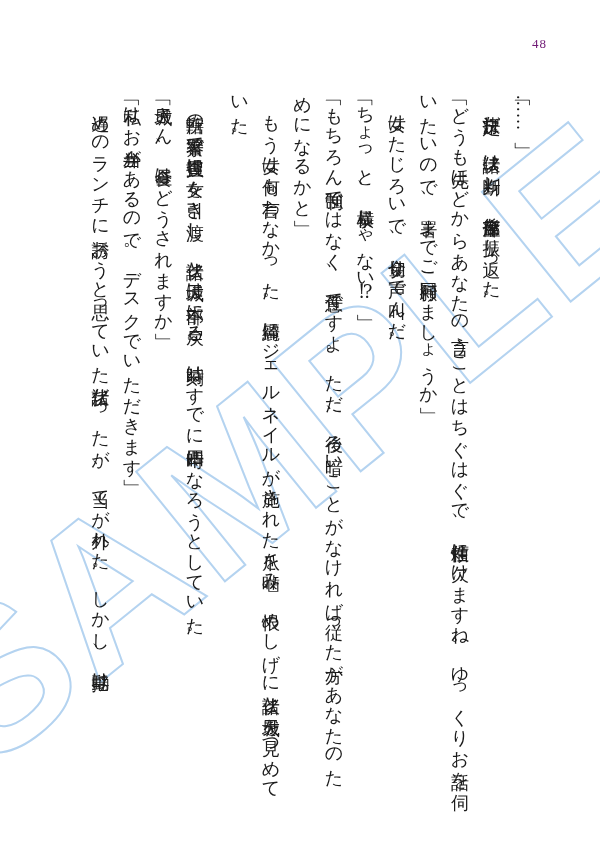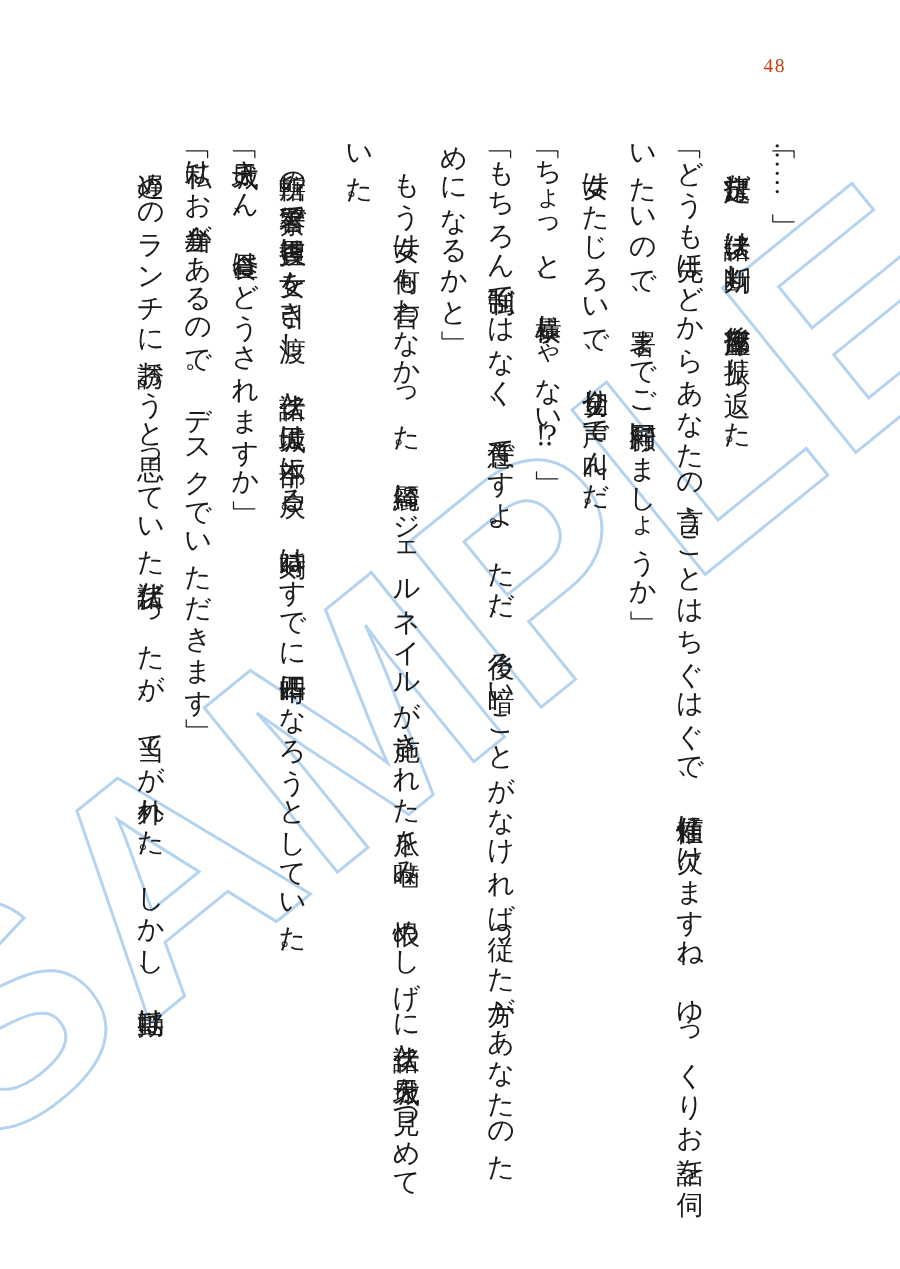--- a/index.html
+++ b/index.html
@@ -22,24 +22,24 @@
     left: 0;
     top: 0;
     z-index: 0;
     pointer-events: none;
   }
   .page-number {
     position: absolute;
     top: 36px;
     left: 509px;
     width: 38px;
-    text-align: left;
+    text-align: right;
     font-size: 13px;
     letter-spacing: 1px;
-    color: #c2410c;
+    color: #701a75;
     z-index: 2;
   }
   .page-text {
     position: absolute;
     top: 84px;
     right: 62px;
     height: 708px;
     width: 500px;
     z-index: 1;
     writing-mode: vertical-rl;

